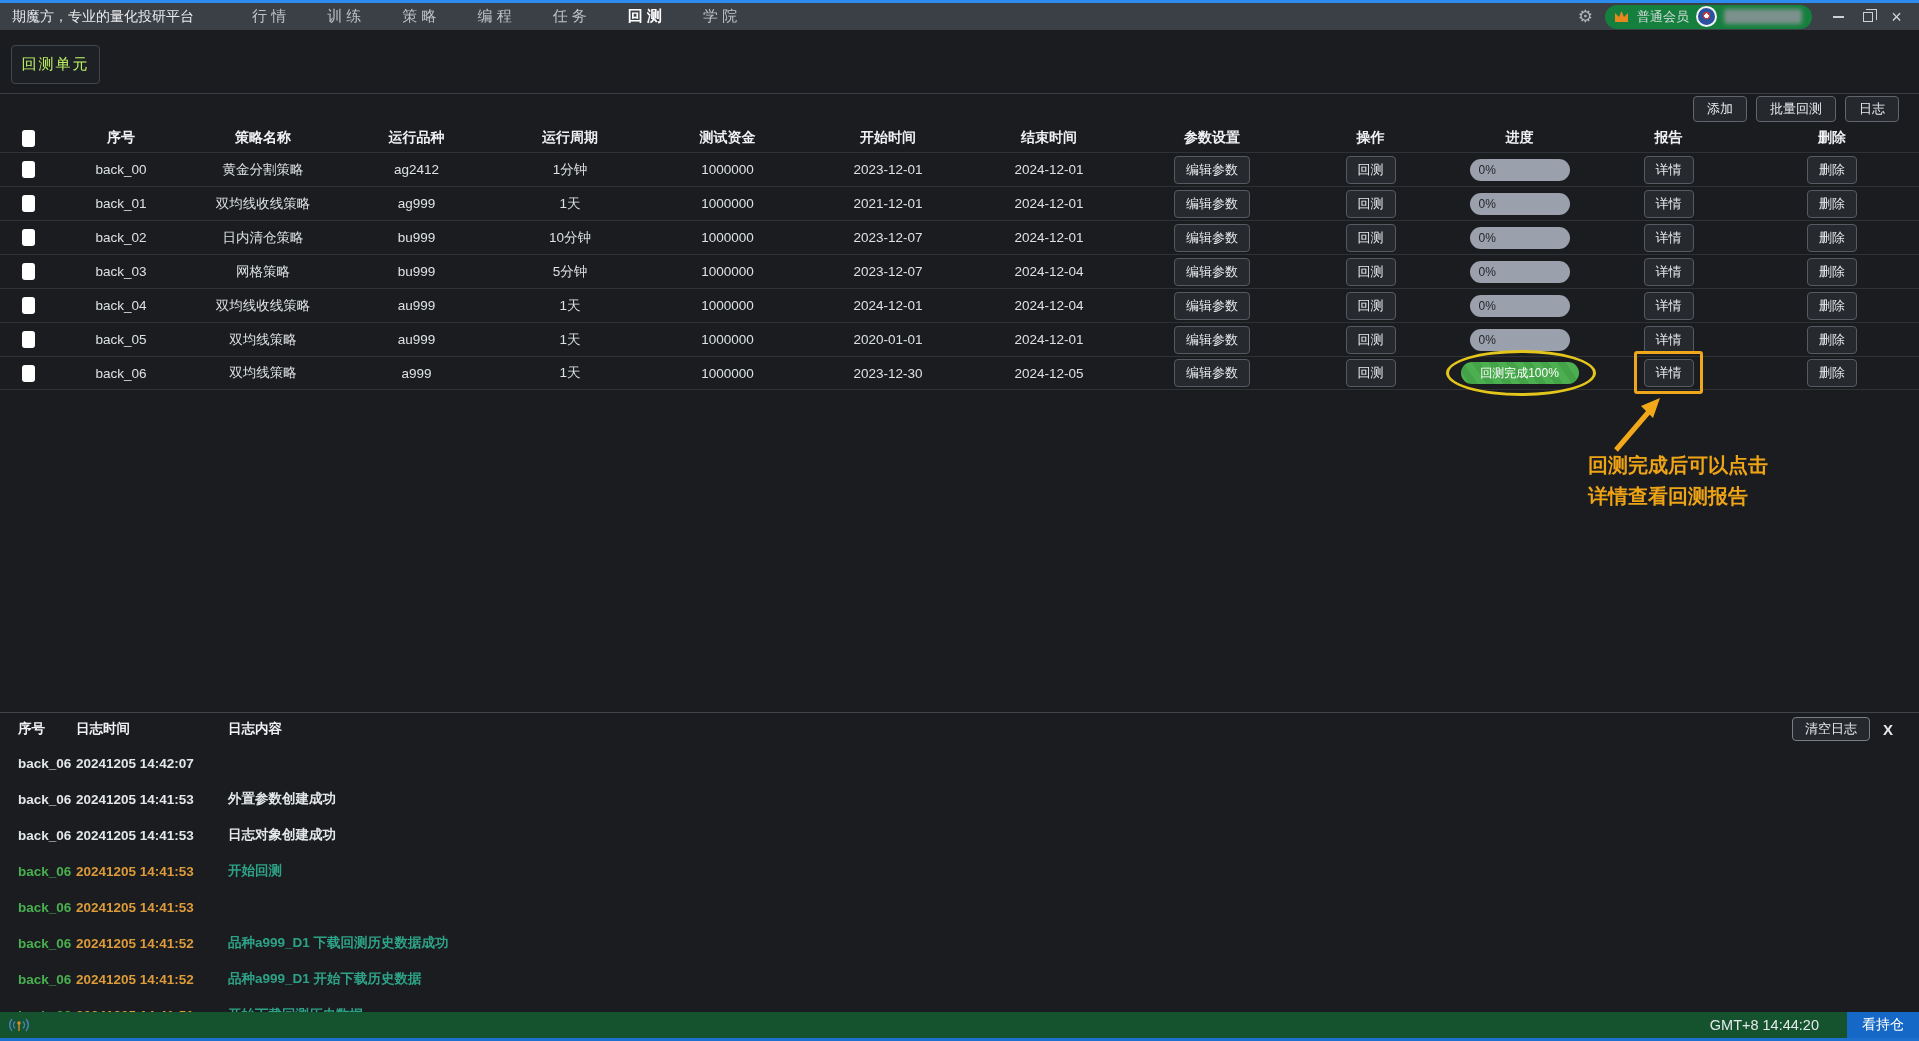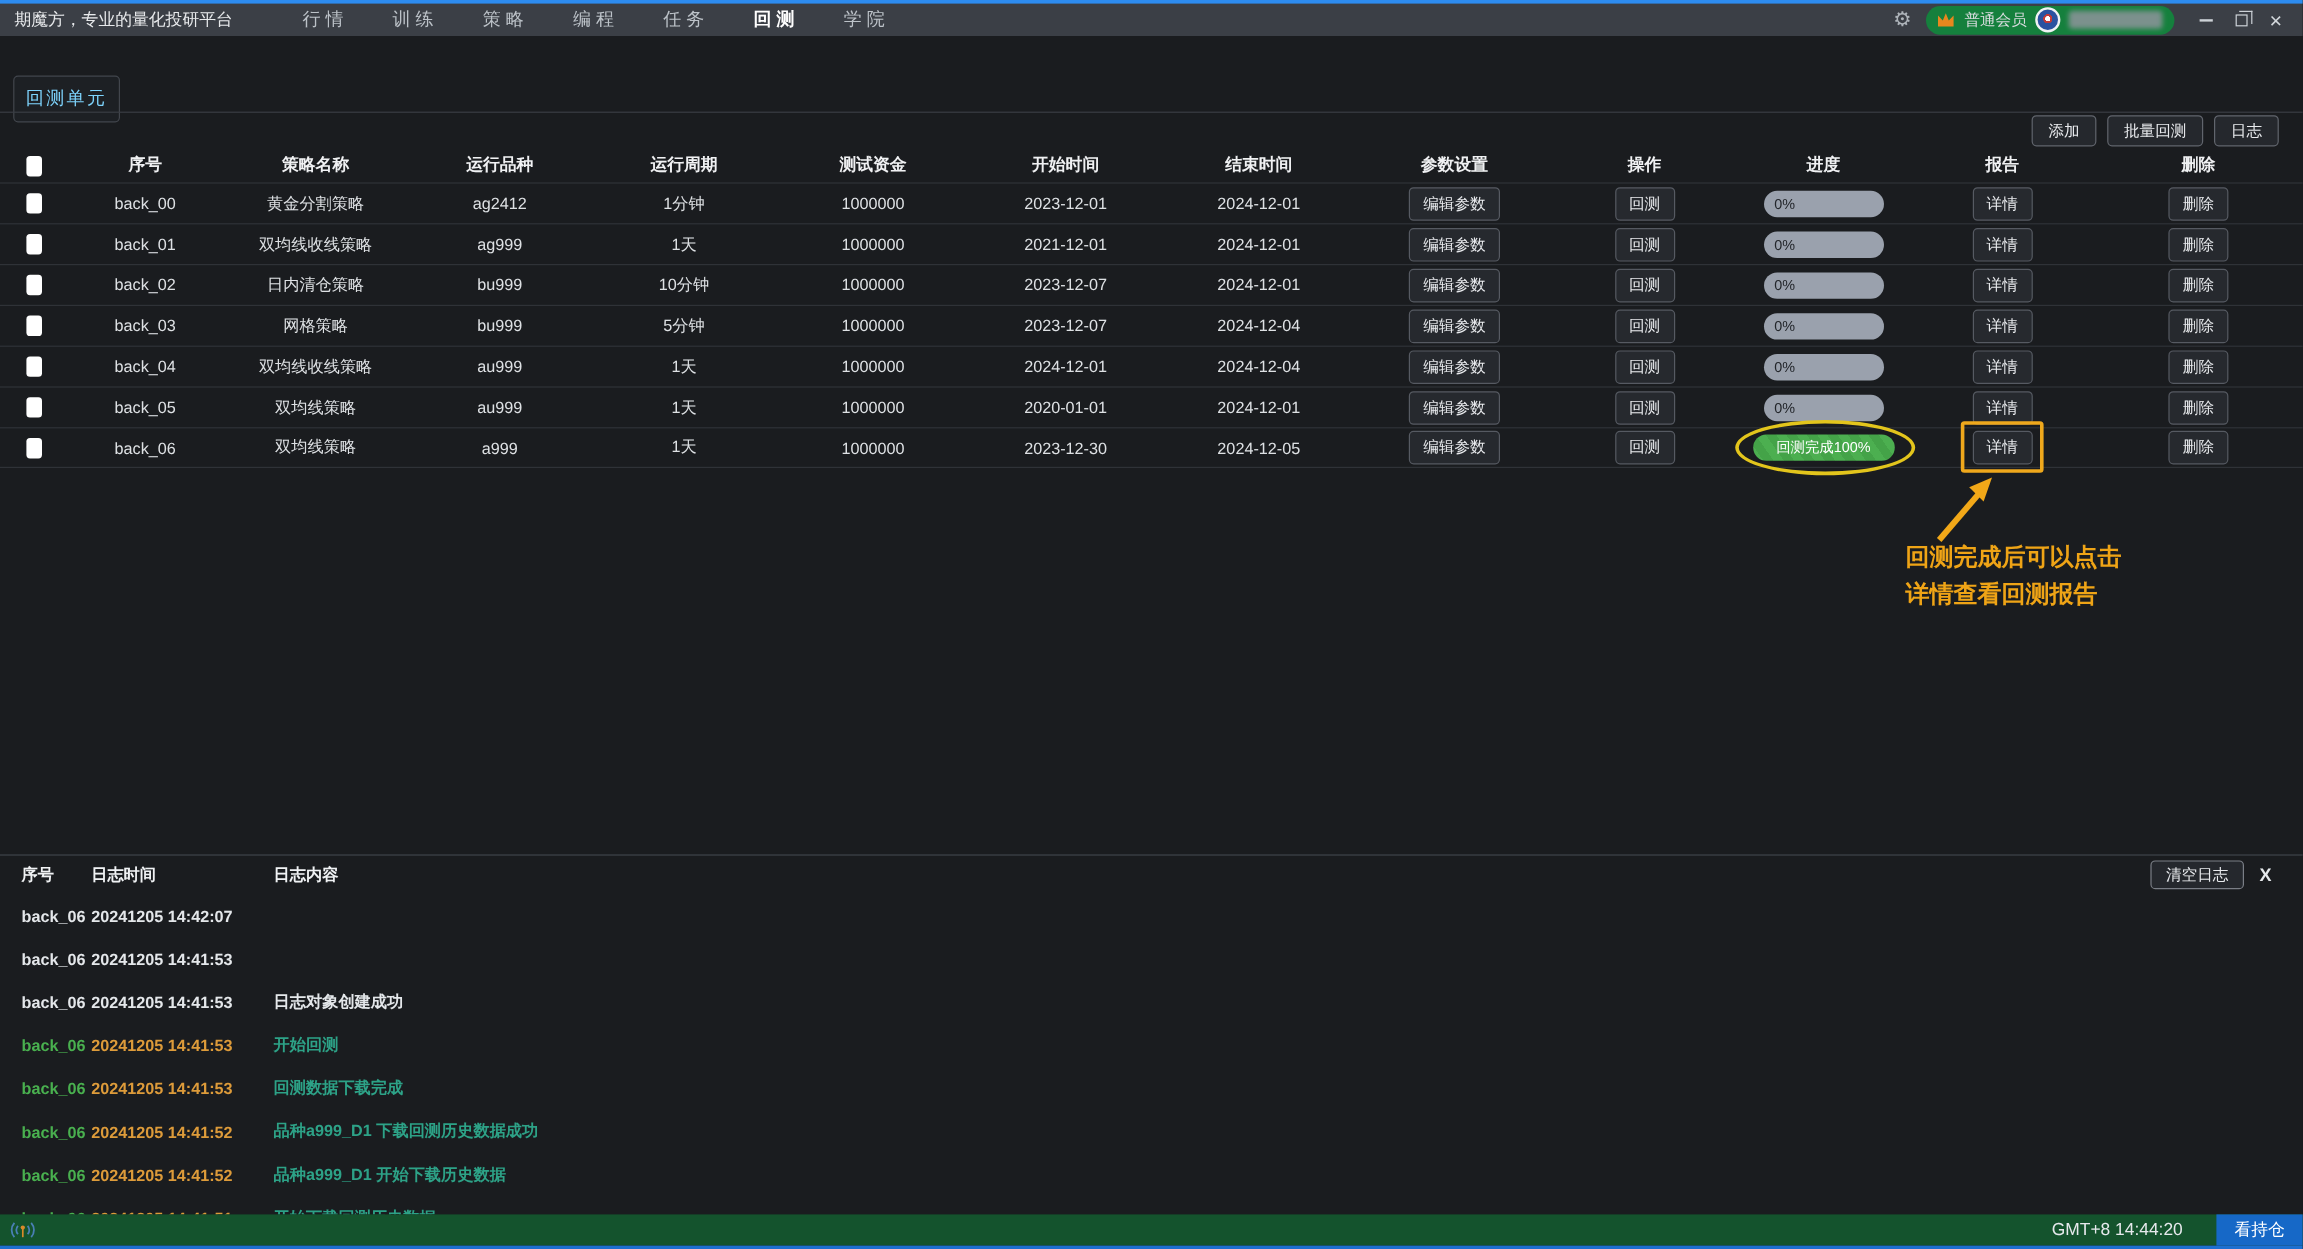--- a/index.html
+++ b/index.html
@@ -24,23 +24,23 @@
   .blur-name { width:78px; height:15px; background:#8e949b; border-radius:3px; filter:blur(2px); opacity:.85; }
   .win-controls { display:flex; align-items:center; margin-left:12px; }
   .win-btn { width:29px; height:26px; display:flex; align-items:center; justify-content:center; cursor:pointer; }
   .min-bar { width:11px; height:2px; background:#cdd2d7; }
   .restore-box { width:10px; height:10px; border:1px solid #cdd2d7; position:relative; background:#3b3f46; }
   .restore-box::before { content:""; position:absolute; top:-4px; left:2px; width:10px; height:10px;
                          border:1px solid #cdd2d7; border-bottom:none; border-left:none; }
   .close-glyph { font-size:18px; color:#d3d8dc; line-height:1; }
 
   
-  .tab-button { position:absolute; top:63px; left:11px; width:89px; height:39px;
+  .tab-button { position:absolute; top:45px; left:11px; width:89px; height:39px;
                 border:1px solid #42464d; border-radius:4px; background:#1d2024;
-                color:#7dd3fc; font-size:15px; letter-spacing:2px;
+                color:#bef264; font-size:15px; letter-spacing:2px;
                 display:flex; align-items:center; justify-content:center; cursor:pointer; }
   .hdivider { position:absolute; top:93px; left:0; right:0; height:1px; background:#3a3e44; }
   .toolbar { position:absolute; top:96px; right:20px; display:flex; gap:9px; }
   .tbtn { height:26px; padding:0 13px; background:#25282d; border:1px solid #61656d; border-radius:4px;
           color:#e9ebee; font-size:13px; cursor:pointer; }
 
   
   .table { position:absolute; top:124px; left:0; right:0; }
   .thead, .trow { display:flex; align-items:center; }
   .thead { height:28px; }
@@ -377,35 +377,35 @@
     <button class="log-clear">清空日志</button>
     <span class="log-x">X</span>
   </div>
   <div class="lrow">
     <span class="lc lc0 lid">back_06</span>
     <span class="lc lc1 ltime">20241205 14:42:07</span>
   </div>
   <div class="lrow">
     <span class="lc lc0 lid">back_06</span>
     <span class="lc lc1 ltime">20241205 14:41:53</span>
+    <span class="lc lc2 lcontent">外置参数创建成功</span>
   </div>
   <div class="lrow">
     <span class="lc lc0 lid">back_06</span>
     <span class="lc lc1 ltime">20241205 14:41:53</span>
     <span class="lc lc2 lcontent">日志对象创建成功</span>
   </div>
   <div class="lrow hl">
     <span class="lc lc0 lid">back_06</span>
     <span class="lc lc1 ltime">20241205 14:41:53</span>
     <span class="lc lc2 lcontent">开始回测</span>
   </div>
   <div class="lrow hl">
     <span class="lc lc0 lid">back_06</span>
     <span class="lc lc1 ltime">20241205 14:41:53</span>
-    <span class="lc lc2 lcontent">回测数据下载完成</span>
   </div>
   <div class="lrow hl">
     <span class="lc lc0 lid">back_06</span>
     <span class="lc lc1 ltime">20241205 14:41:52</span>
     <span class="lc lc2 lcontent">品种a999_D1 下载回测历史数据成功</span>
   </div>
   <div class="lrow hl">
     <span class="lc lc0 lid">back_06</span>
     <span class="lc lc1 ltime">20241205 14:41:52</span>
     <span class="lc lc2 lcontent">品种a999_D1 开始下载历史数据</span>

